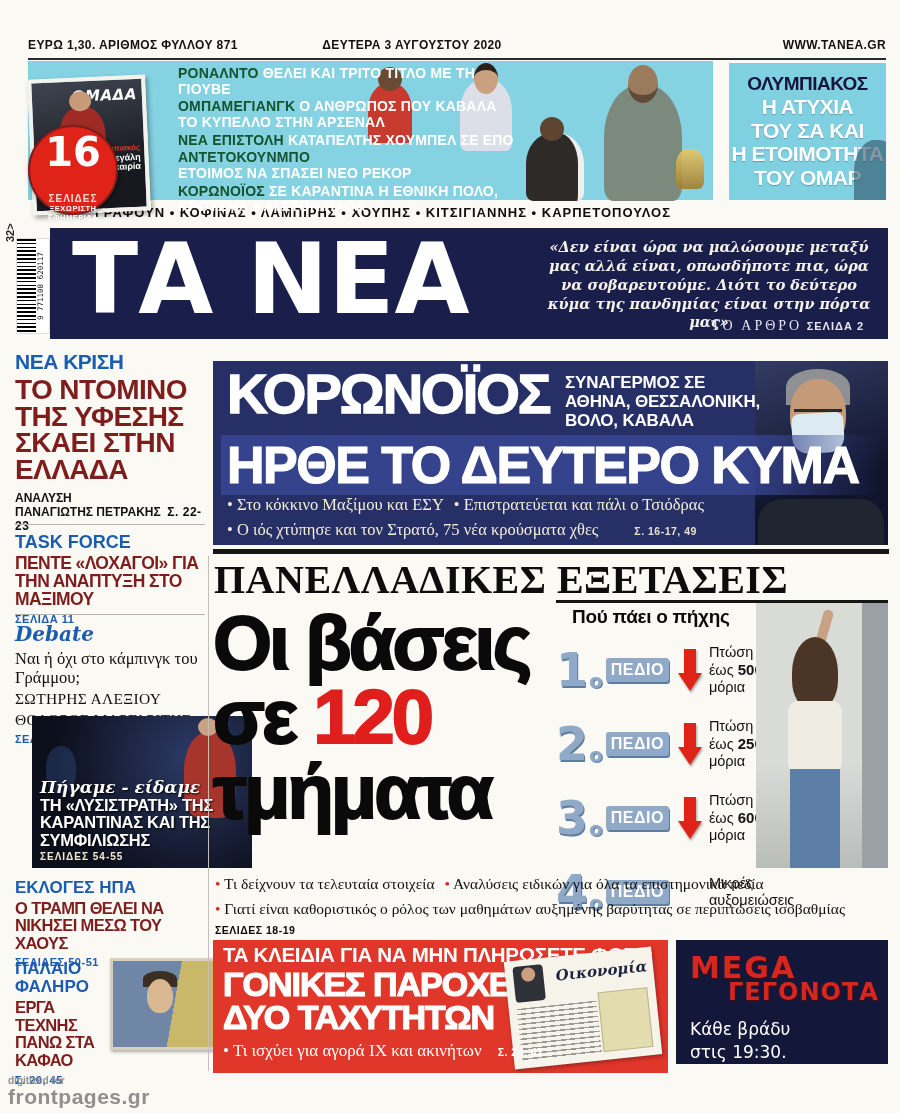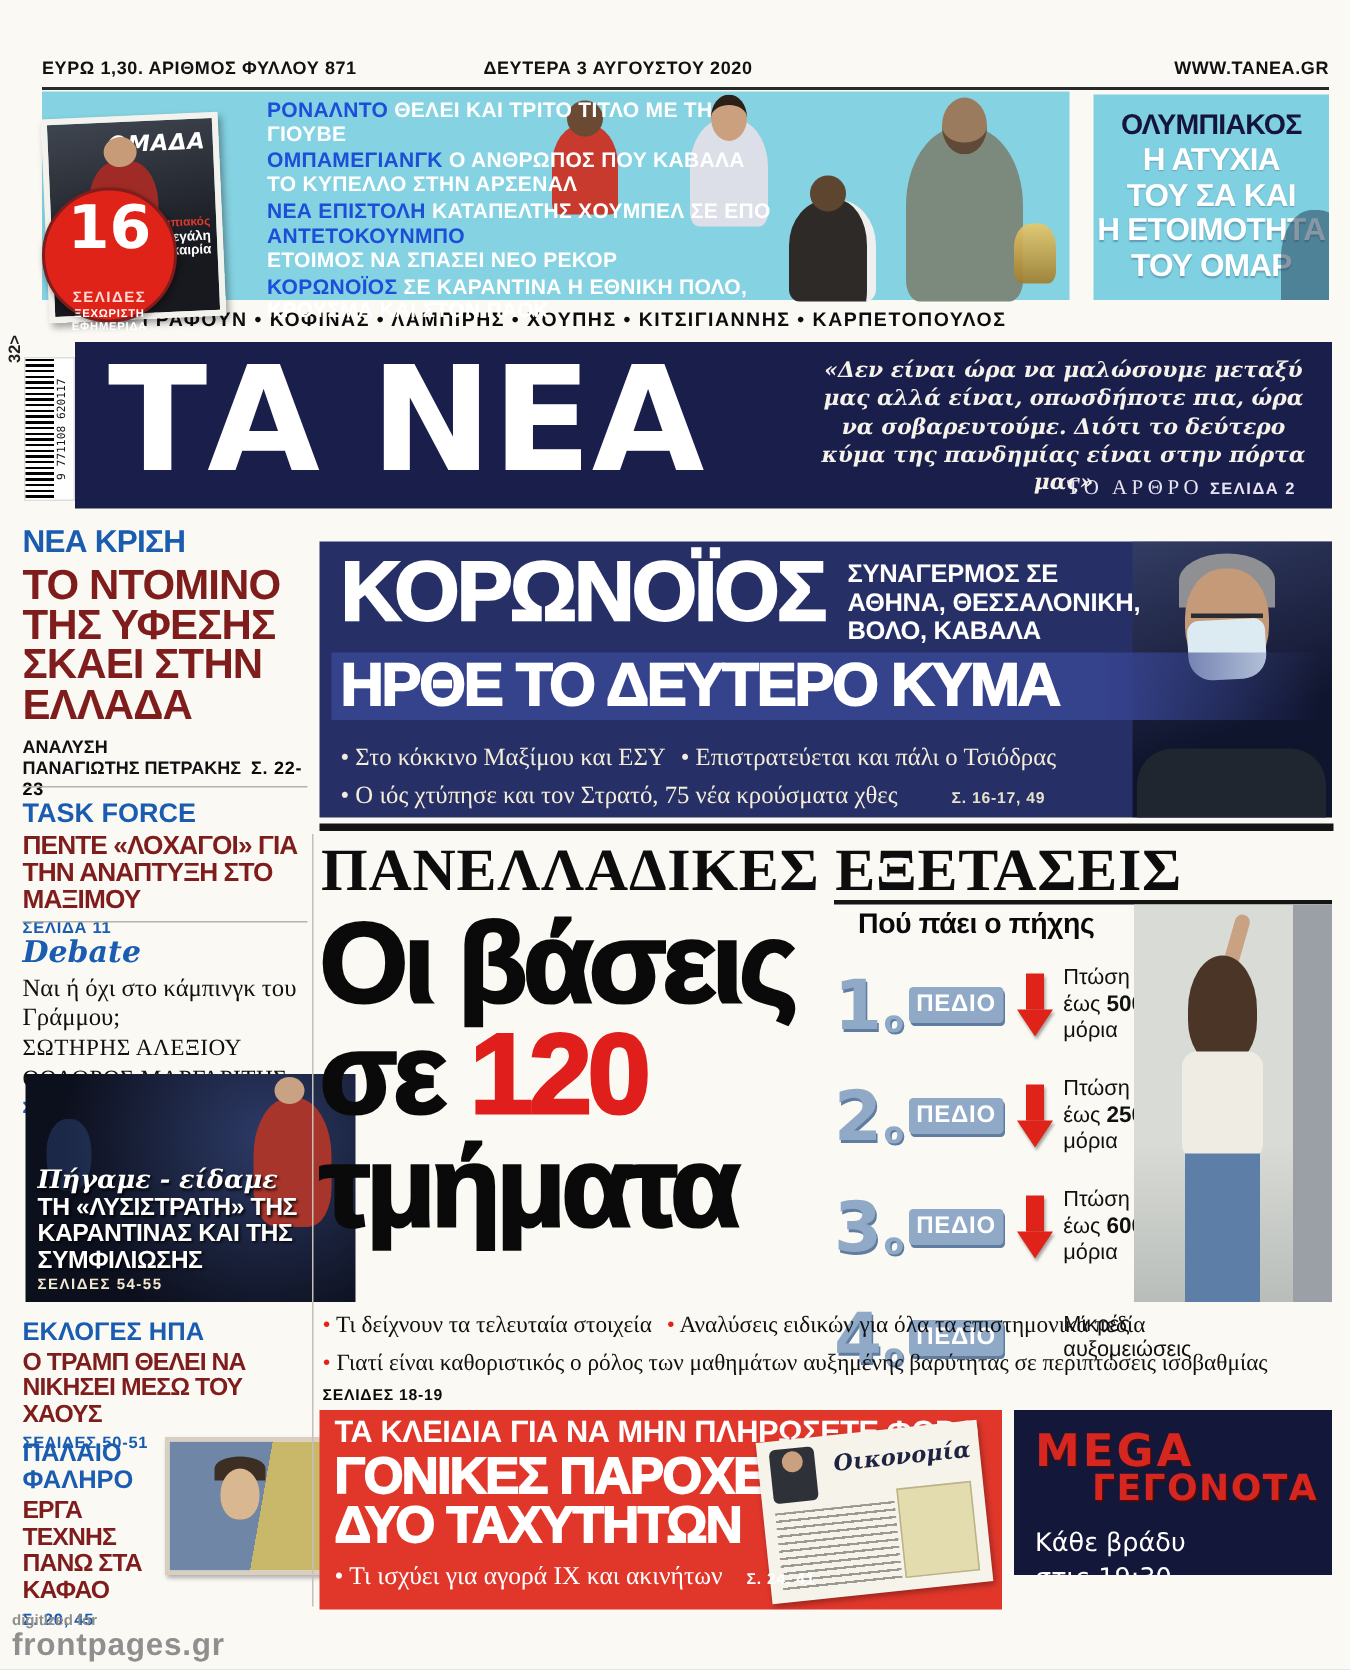--- a/index.html
+++ b/index.html
@@ -13,21 +13,21 @@
   .topbar .tb-c{position:absolute;left:0;right:90px;top:2px;text-align:center;}
   .topbar .tb-r{position:absolute;right:0;top:2px;}
   
   .strip{position:absolute;left:28px;top:61px;width:685px;height:139px;background:#85d2e2;}
   .fig{position:absolute;border-radius:45% 45% 12% 12%;}
   .fig .head{position:absolute;left:50%;transform:translateX(-50%);top:-16px;width:24px;height:24px;border-radius:50%;}
   .cup{position:absolute;left:648px;top:88px;width:28px;height:40px;background:linear-gradient(#e4c163,#9c7а28);
        background:linear-gradient(#e8c868,#a17c2c);border-radius:40% 40% 20% 20%;opacity:.9;}
   .teaser-list{position:absolute;left:150px;top:5px;width:336px;z-index:3;line-height:1.12;}
   .teaser-item{font-size:14px;font-weight:bold;letter-spacing:.2px;margin-bottom:2px;}
-  .teaser-item .lead{color:#1d4ed8;}
+  .teaser-item .lead{color:#14532d;}
   .teaser-item .rest{color:#fff;}
   .teaser-item.block-lead .lead{display:block;}
   
   .cover{position:absolute;left:2px;top:16px;width:110px;height:128px;background:linear-gradient(170deg,#3a4an);
          background:linear-gradient(170deg,#3f4550,#17191f 70%);border:4px solid #f4f2ec;
          transform:rotate(-2.5deg);box-shadow:2px 3px 5px rgba(0,0,0,.35);z-index:2;}
   .cover-title{position:absolute;right:5px;top:6px;font-style:italic;font-weight:bold;font-size:15px;color:#fff;
                font-family:"DejaVu Sans",sans-serif;letter-spacing:.5px;}
   .cover-player{position:absolute;left:26px;top:26px;width:46px;height:70px;background:#a02b26;border-radius:40% 40% 10% 10%;}
   .cover-player:before{content:"";position:absolute;left:11px;top:-16px;width:22px;height:20px;border-radius:50%;background:#c79b78;}
@@ -75,21 +75,21 @@
   #sec-crisis .an2{font-size:12px;font-weight:bold;}
   #sec-crisis .an2 .sb-page{font-size:12px;color:#0a0a0a;}
   #sec-task{top:532px;}
   #sec-task .kicker-blue{font-size:18px;}
   #sec-task .sb-title{font-size:17.5px;line-height:1.02;margin:2px 0 4px;}
   #sec-debate{top:622px;font-family:"Liberation Serif",serif;}
   #sec-debate .kicker-blue{font-family:"DejaVu Serif",serif;font-style:italic;font-size:20px;}
   #sec-debate .q{font-size:16.5px;line-height:1.15;margin-top:4px;color:#111;}
   #sec-debate .auth{font-size:15.5px;line-height:1.2;margin-top:2px;letter-spacing:.3px;}
   #sec-debate .sb-page{font-family:"Liberation Sans",sans-serif;display:block;margin-top:4px;}
-  .theatre{position:absolute;left:17px;top:716px;width:220px;height:152px;
+  .theatre{position:absolute;left:32px;top:716px;width:220px;height:152px;
            background:radial-gradient(circle at 72% 28%,#2c3a66,#0c0f1c 70%);overflow:hidden;}
   .th-fig{position:absolute;right:16px;top:16px;width:52px;height:86px;background:#a8352c;border-radius:45% 45% 30% 30%;}
   .th-fig:before{content:"";position:absolute;left:14px;top:-14px;width:20px;height:18px;border-radius:50%;background:#c9a183;}
   .th-ghost{position:absolute;left:14px;top:30px;width:30px;height:48px;background:#3a5a9a;opacity:.35;border-radius:45%;}
   .th-text{position:absolute;left:8px;bottom:6px;color:#fff;}
   .th-kicker{font-family:"DejaVu Serif",serif;font-style:italic;font-weight:bold;font-size:17px;text-shadow:1px 1px 2px #000;}
   .th-title{font-size:16.5px;font-weight:bold;line-height:1.05;letter-spacing:-.3px;text-shadow:1px 1px 2px #000;}
   .th-page{font-size:10px;font-weight:bold;letter-spacing:1px;color:#f2e9d0;margin-top:2px;}
   #sec-us{top:878px;}
   #sec-us .kicker-blue{font-size:17px;}
@@ -107,21 +107,21 @@
   .cv-photo{position:absolute;right:0;top:0;width:133px;height:100%;background:linear-gradient(160deg,#333c63,#10152e 65%);}
   .cv-hair{position:absolute;right:38px;top:8px;width:64px;height:36px;background:#8f9094;border-radius:50% 50% 0 0;}
   .cv-face{position:absolute;right:42px;top:18px;width:56px;height:72px;background:#c49a79;border-radius:46%;}
   .cv-glasses{position:absolute;right:46px;top:40px;width:48px;height:8px;border-bottom:3px solid #2c2c30;}
   .cv-mask{position:absolute;right:44px;top:52px;width:52px;height:40px;background:#dcebf2;border-radius:8px 8px 16px 16px;transform:rotate(-3deg);}
   .cv-body{position:absolute;right:4px;bottom:-6px;width:126px;height:52px;background:#20262f;border-radius:24px 24px 0 0;}
   .cv-headline{position:absolute;left:14px;top:0px;font-size:56px;font-weight:bold;color:#fff;letter-spacing:-2px;
                -webkit-text-stroke:1.5px #fff;}
   .cv-alert{position:absolute;left:352px;top:12px;font-size:17px;font-weight:bold;color:#fff;line-height:1.12;letter-spacing:-.2px;}
   .cv-sub{position:absolute;left:8px;top:74px;width:648px;background:linear-gradient(90deg,#35428c 78%,rgba(53,66,140,0));
-          font-size:40px;font-weight:bold;color:#fff;letter-spacing:-1.5px;padding:0 6px;
+          font-size:52px;font-weight:bold;color:#fff;letter-spacing:-1.5px;padding:0 6px;
           -webkit-text-stroke:1.2px #fff;}
   .cv-bullets{position:absolute;left:14px;top:132px;width:650px;font-family:"Liberation Serif",serif;
               font-size:16.5px;color:#f3edda;line-height:1.5;white-space:nowrap;}
   .b-item{margin-right:10px;}
   .b-item:before{content:"• ";}
   .cv-page{font-family:"Liberation Sans",sans-serif;font-size:10.5px;font-weight:bold;color:#e8e2cc;
            letter-spacing:.5px;margin-left:26px;}
   
   .pan-rule{position:absolute;left:213px;top:549px;width:676px;height:5px;background:#151515;}
   .pan-title{position:absolute;left:214px;top:556px;font-family:"Liberation Serif",serif;font-weight:bold;
@@ -168,21 +168,21 @@
   .clip{position:absolute;left:296px;top:14px;width:148px;height:108px;background:#f6f3ea;transform:rotate(-6deg);
         box-shadow:1px 2px 4px rgba(0,0,0,.35);color:#222;}
   .clip-title{position:absolute;right:6px;top:10px;font-family:"DejaVu Serif",serif;font-style:italic;font-weight:bold;
               font-size:15px;color:#1d2340;}
   .clip-man{position:absolute;left:8px;top:6px;width:30px;height:36px;background:#2e3138;border-radius:4px;}
   .clip-man:before{content:"";position:absolute;left:8px;top:2px;width:14px;height:14px;border-radius:50%;background:#caa07e;}
   .clip-lines{position:absolute;left:8px;top:48px;width:80px;height:52px;
               background:repeating-linear-gradient(to bottom,#9a9a92 0 1.5px,transparent 1.5px 5px);}
   .clip-box{position:absolute;right:8px;top:40px;width:48px;height:58px;background:#e3dcae;border:1px solid #b9b28a;}
   
-  .mega{position:absolute;left:676px;top:940px;width:212px;height:110px;background:#13173a;overflow:hidden;}
+  .mega{position:absolute;left:676px;top:940px;width:212px;height:124px;background:#13173a;overflow:hidden;}
   .mega-l1{position:absolute;left:14px;top:10px;font-family:"DejaVu Sans",sans-serif;font-weight:bold;font-size:30px;
            color:#d5271f;letter-spacing:2px;text-shadow:1px 1px 0 #4a0c08;}
   .mega-l2{position:absolute;left:52px;top:38px;font-family:"DejaVu Sans",sans-serif;font-weight:bold;font-size:24px;
            color:#d5271f;letter-spacing:1px;text-shadow:1px 1px 0 #4a0c08;}
   .mega-txt{position:absolute;left:14px;top:78px;font-family:"DejaVu Sans",sans-serif;font-size:17px;color:#fff;line-height:1.35;}
   
   .wm{position:absolute;left:8px;top:1076px;color:#8f8f8f;line-height:1;}
   .wm .w1{font-size:10px;font-weight:bold;}
   .wm .w2{font-size:21px;font-weight:bold;letter-spacing:.5px;}
 </style>

